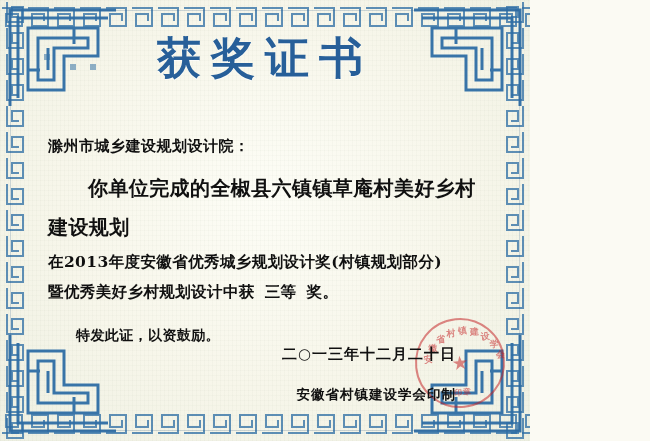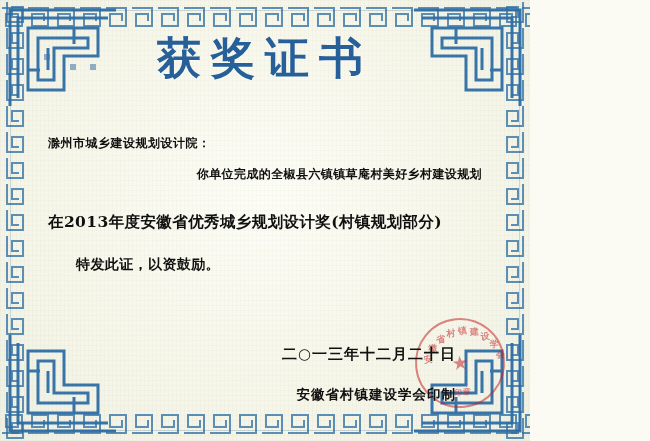--- a/index.html
+++ b/index.html
@@ -99,39 +99,37 @@
     right: 48px;
     top: 132px;
     color: #101010;
     font-size: 15.5px;
     line-height: 1.95;
     font-weight: bold;
     font-family: "DejaVu Serif", "Liberation Serif", serif;
   }
 
   .recipient {
-    font-size: 12px;
+    font-size: 15px;
     letter-spacing: 0.5px;
     margin-bottom: 8px;
   }
 
   .para {
     text-indent: 2em;
-    font-size: 12px;
+    font-size: 20px;
     letter-spacing: 0.4px;
-    text-align: right;
   }
 
   .para-lines {
     letter-spacing: 0.4px;
   }
 
   .line2, .line3 {
     text-indent: 0;
-    margin-top: 20px;
   }
 
   .award-level {
     padding: 0 10px;
   }
 
   .closing {
     text-indent: 2em;
     margin-top: 14px;
     font-size: 14px;
@@ -310,20 +308,23 @@
 
   <div class="body-block">
     <div class="recipient">滁州市城乡建设规划设计院：</div>
 
     <div class="para para-lines">
       <span>你单位完成的</span><span>全椒县六镇镇草庵村美好乡村建设规划</span>
     </div>
 
     <div class="para-lines line2">在2013年度安徽省优秀城乡规划设计奖(村镇规划部分)</div>
 
+    <div class="para-lines line3">
+      <span>暨优秀美好乡村规划设计中获</span><span class="award-level">三等</span><span>奖。</span>
+    </div>
 
     <div class="closing">特发此证，以资鼓励。</div>
   </div>
 
   <div class="seal">
     <div class="seal-text">
       <span style="transform: rotate(-70deg) translate(0,-38px) rotate(70deg);">安</span>
       <span style="transform: rotate(-52deg) translate(0,-38px) rotate(52deg);">徽</span>
       <span style="transform: rotate(-34deg) translate(0,-38px) rotate(34deg);">省</span>
       <span style="transform: rotate(-16deg) translate(0,-38px) rotate(16deg);">村</span>

